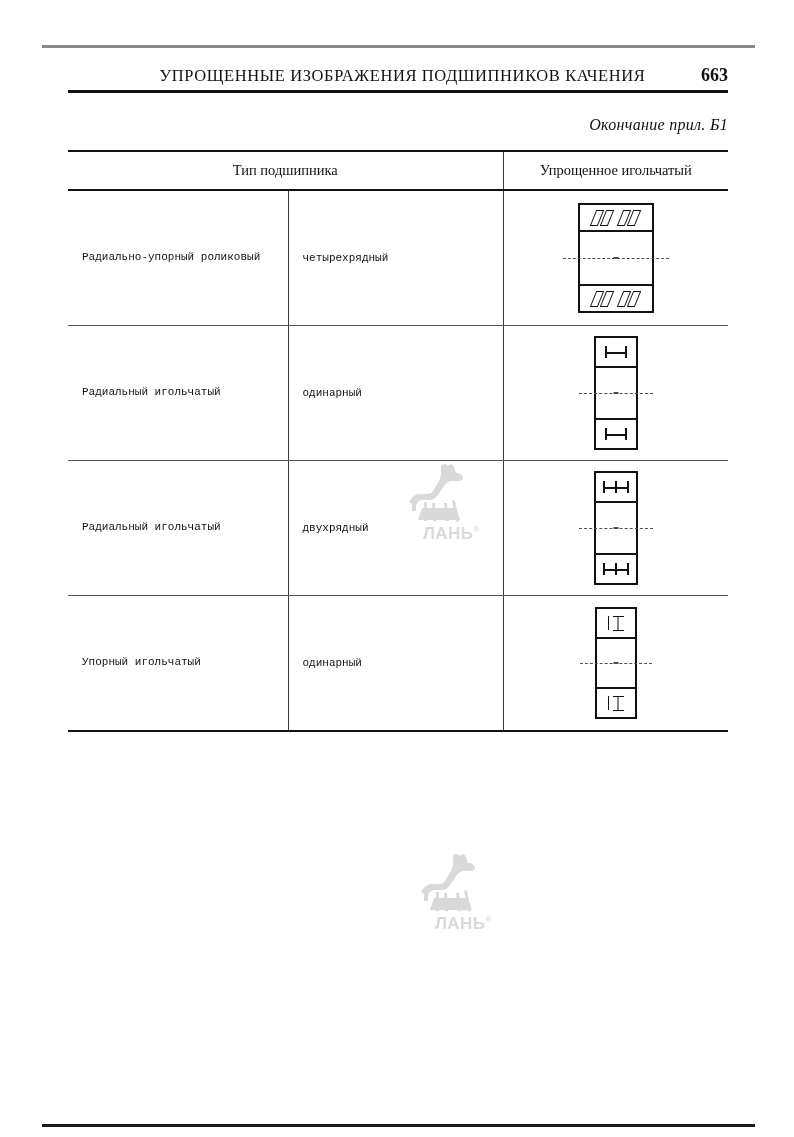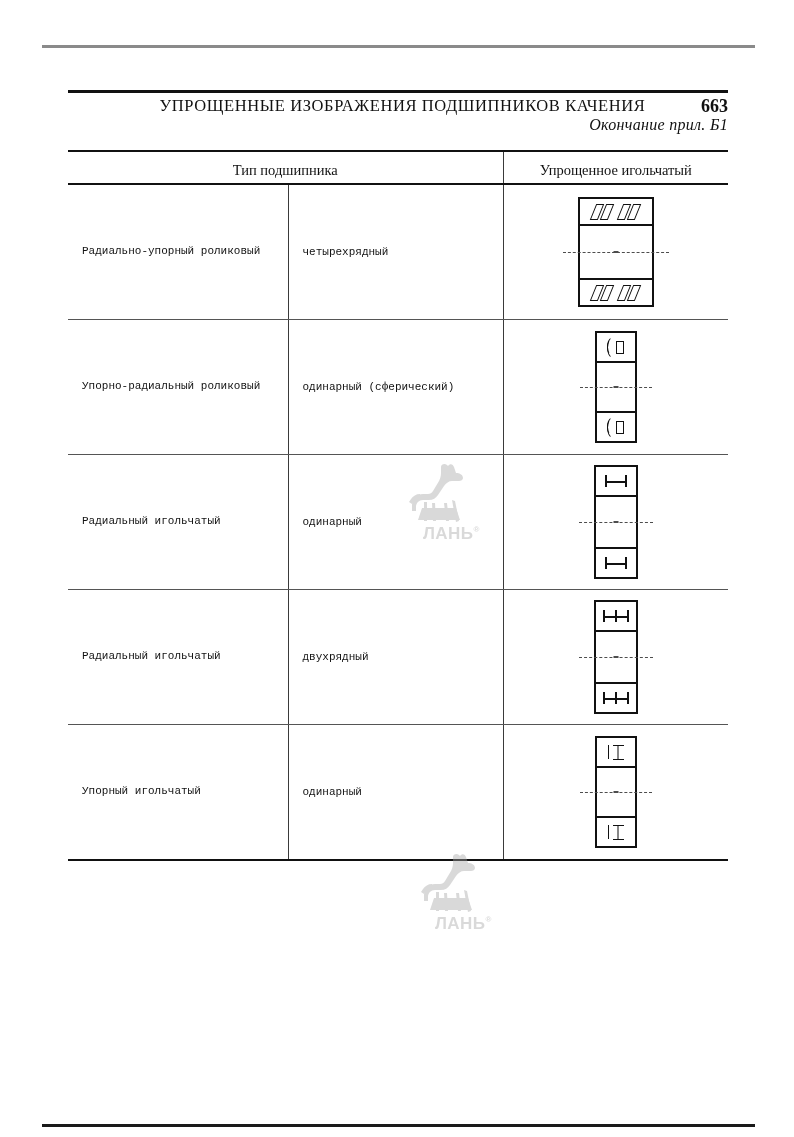--- a/index.html
+++ b/index.html
@@ -35,22 +35,21 @@
   }
 
   
   .header {
     position: absolute;
     left: 68px;
     top: 56px;
     width: 660px;
     height: 30px;
     display: flex;
-    align-items: flex-start;
-    margin-top: 40px;
+    align-items: flex-end;
   }
   .header-title {
     flex: 1;
     text-align: center;
     font-size: 16.5px;
     letter-spacing: 0.6px;
     white-space: nowrap;
     padding-left: 46px;
   }
   .header-page {
@@ -87,21 +86,21 @@
     table-layout: fixed;
   }
   .bearing-table col.c1 { width: 220px; }
   .bearing-table col.c2 { width: 215px; }
   .bearing-table col.c3 { width: 225px; }
 
   .bearing-table thead th {
     font-weight: normal;
     font-size: 14.5px;
     text-align: center;
-    padding: 10px 4px 4px 4px;
+    padding: 10px 4px 10px 4px;
     border-top: 2.5px solid #111;
     border-bottom: 2.5px solid #111;
     vertical-align: middle;
   }
   .bearing-table thead th.head-type {
     border-right: 1.3px solid #3a3a3a;
   }
 
   .bearing-table tbody td {
     font-size: 11px;
@@ -371,45 +370,20 @@
                   <div class="roller-skew"></div>
                   <div class="roller-skew"></div>
                 </div>
               </div>
             </div>
           </div>
         </div>
       </td>
     </tr>
 
-    <tr>
-      <td class="col-type">Упорно-радиальный роликовый</td>
-      <td class="col-kind">одинарный (сферический)</td>
-      <td class="col-sym">
-        <div class="sym-wrap">
-          <div class="sym sym-b">
-            <div class="band top">
-              <div class="glyph-arc-rect">
-                <div class="arc"></div>
-                <div class="mini-rect"></div>
-              </div>
-            </div>
-            <div class="band mid">
-              <div class="axis"></div>
-            </div>
-            <div class="band bottom">
-              <div class="glyph-arc-rect">
-                <div class="arc"></div>
-                <div class="mini-rect"></div>
-              </div>
-            </div>
-          </div>
-        </div>
-      </td>
-    </tr>
 
 
     <tr>
       <td class="col-type">Радиальный игольчатый</td>
       <td class="col-kind">одинарный</td>
       <td class="col-sym">
         <div class="sym-wrap">
           <div class="sym sym-d">
             <div class="band top">
               <div class="needle">

